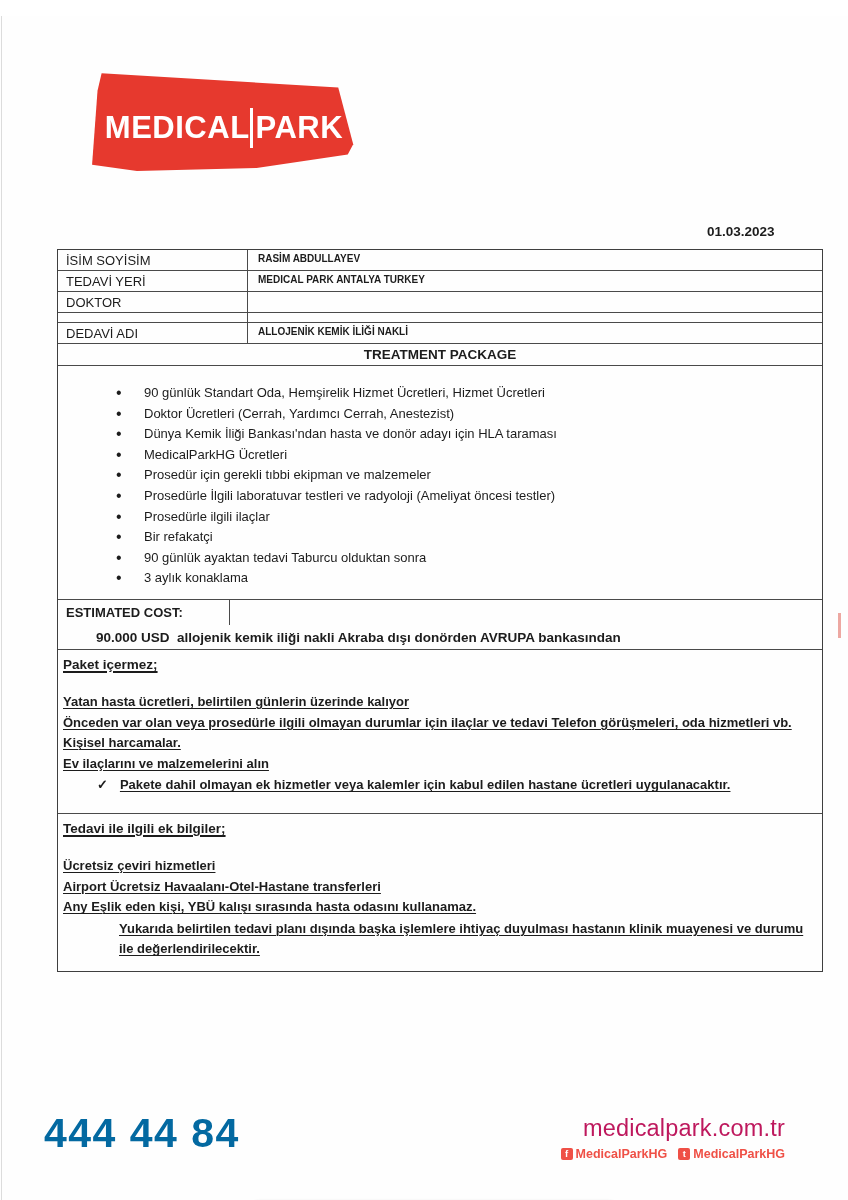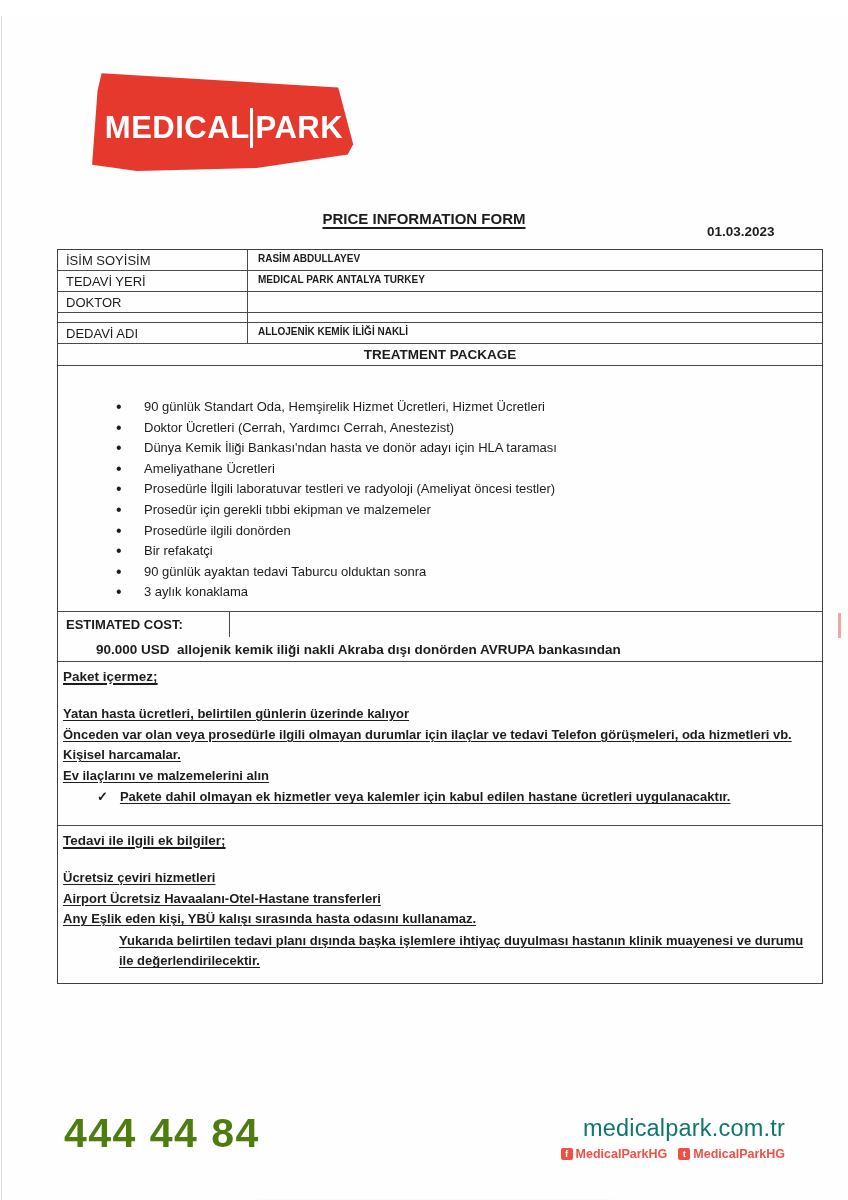--- a/index.html
+++ b/index.html
@@ -38,21 +38,21 @@
     padding:3px 8px 2px; font-weight:400; font-size:13px; white-space:pre-wrap; }
   .td { flex:1; padding:3px 10px 2px; font-weight:700; font-size:10px; white-space:pre-wrap; }
   .tr.r1,.tr.r2,.tr.r3 { min-height:20px; }
   .tr.spacer { min-height:9px; }
   .tr.r4 { min-height:18px; }
 
   .section-header { border-top:1.4px solid #4a4a4a; text-align:center;
     font-weight:700; font-size:13.5px; padding:3px 0 3px; }
 
   .package-cell { border-top:1.4px solid #4a4a4a; min-height:234px;
-    padding:31px 20px 8px 56px; box-sizing:border-box; }
+    padding:17px 20px 8px 56px; box-sizing:border-box; }
   .package-cell ul { list-style:none; margin:0; padding:0; }
   .package-cell li { position:relative; padding-left:30px; font-size:13px;
     line-height:20.6px; }
   .package-cell li::before { content:"•"; position:absolute; left:2px; top:0;
     font-size:16px; }
 
   .cost-row { min-height:42px;flex-direction:column; }
   .cost-label { width:172px; box-sizing:border-box; border-right:1.4px solid #4a4a4a;
     font-weight:700; font-size:13px; padding:5px 8px; }
   .cost-value { flex:1; font-weight:700; font-size:13.5px; padding:5px 10px 4px 38px;
@@ -68,24 +68,24 @@
     text-decoration-thickness:1.2px; line-height:20.6px; margin:0; }
   .check-row { display:flex; margin:1px 0 0 34px; line-height:20.6px; }
   .check-mark { margin-right:12px; font-weight:600; }
   .check-text { font-weight:700; text-decoration:underline; text-underline-offset:2px;
     text-decoration-thickness:1.4px; }
   .sec-note { margin:1px 0 0 56px; width:700px; font-weight:600;
     text-decoration:underline; text-underline-offset:2px; text-decoration-thickness:1.2px;
     line-height:20.6px; }
 
   
-  .phone { position:absolute; left:64px; top:1094px; font-size:41px; font-weight:700;
-    color:#4d7c0f; letter-spacing:1.5px; }
+  .phone { position:absolute; left:44px; top:1094px; font-size:41px; font-weight:700;
+    color:#0369a1; letter-spacing:1.5px; }
   .website { position:absolute; top:1099px; right:63px; font-size:23.5px;
-    color:#0f766e; font-weight:400; letter-spacing:.2px; }
+    color:#be185d; font-weight:400; letter-spacing:.2px; }
   .social { position:absolute; top:1131px; right:63px; display:flex; gap:11px;
     font-size:12.5px; color:#ef5046; font-weight:600; align-items:center; }
   .social-item { display:flex; align-items:center; gap:3px; }
   .social-icon { width:12px; height:12px; background:#ef5046; color:#fff;
     font-size:9.5px; font-weight:700; display:flex; align-items:center;
     justify-content:center; border-radius:2px; line-height:1; }
 
   
   .right-tick { position:absolute; left:838px; top:597px; width:3px; height:25px;
     background:#eda8a2; }
@@ -102,23 +102,20 @@
   <div class="logo">
     <div class="logo-shape"></div>
     <div class="logo-text">
       <span>MEDICA</span>
         <span>L</span>
         <span class="logo-sep"></span>
         <span>PARK</span>
     </div>
   </div>
 
-  <div class="title">
-    <span>PRICE INFORMATION FORM</span>
-  </div>
   <div class="date">01.03.2023</div>
 
   <div class="form-table">
 
     <div class="tr first r1">
       <div class="th">İSİM SOYİSİM</div>
       <div class="td">RASİM ABDULLAYEV</div>
     </div>
     <div class="tr r2">
       <div class="th">TEDAVİ YERİ</div>
@@ -136,24 +133,24 @@
       <div class="td">ALLOJENİK KEMİK İLİĞİ NAKLİ</div>
     </div>
 
     <div class="section-header">TREATMENT PACKAGE</div>
 
     <div class="package-cell">
       <ul>
         <li>90 günlük Standart Oda, Hemşirelik Hizmet Ücretleri, Hizmet Ücretleri</li>
         <li>Doktor Ücretleri (Cerrah, Yardımcı Cerrah, Anestezist)</li>
         <li>Dünya Kemik İliği Bankası'ndan hasta ve donör adayı için HLA taraması</li>
-        <li>Ameliyathane Ücretleri</li>
+        <li>MedicalParkHG Ücretleri</li>
+        <li>Prosedür için gerekli tıbbi ekipman ve malzemeler</li>
         <li>Prosedürle İlgili laboratuvar testleri ve radyoloji (Ameliyat öncesi testler)</li>
-        <li>Prosedür için gerekli tıbbi ekipman ve malzemeler</li>
-        <li>Prosedürle ilgili donörden</li>
+        <li>Prosedürle ilgili ilaçlar</li>
         <li>Bir refakatçi</li>
         <li>90 günlük ayaktan tedavi Taburcu olduktan sonra</li>
         <li>3 aylık konaklama</li>
       </ul>
     </div>
 
     <div class="tr cost-row">
       <div class="cost-label">ESTIMATED COST:</div>
       <div class="cost-value">90.000 USD  allojenik kemik iliği nakli Akraba dışı donörden AVRUPA bankasından</div>
     </div>

